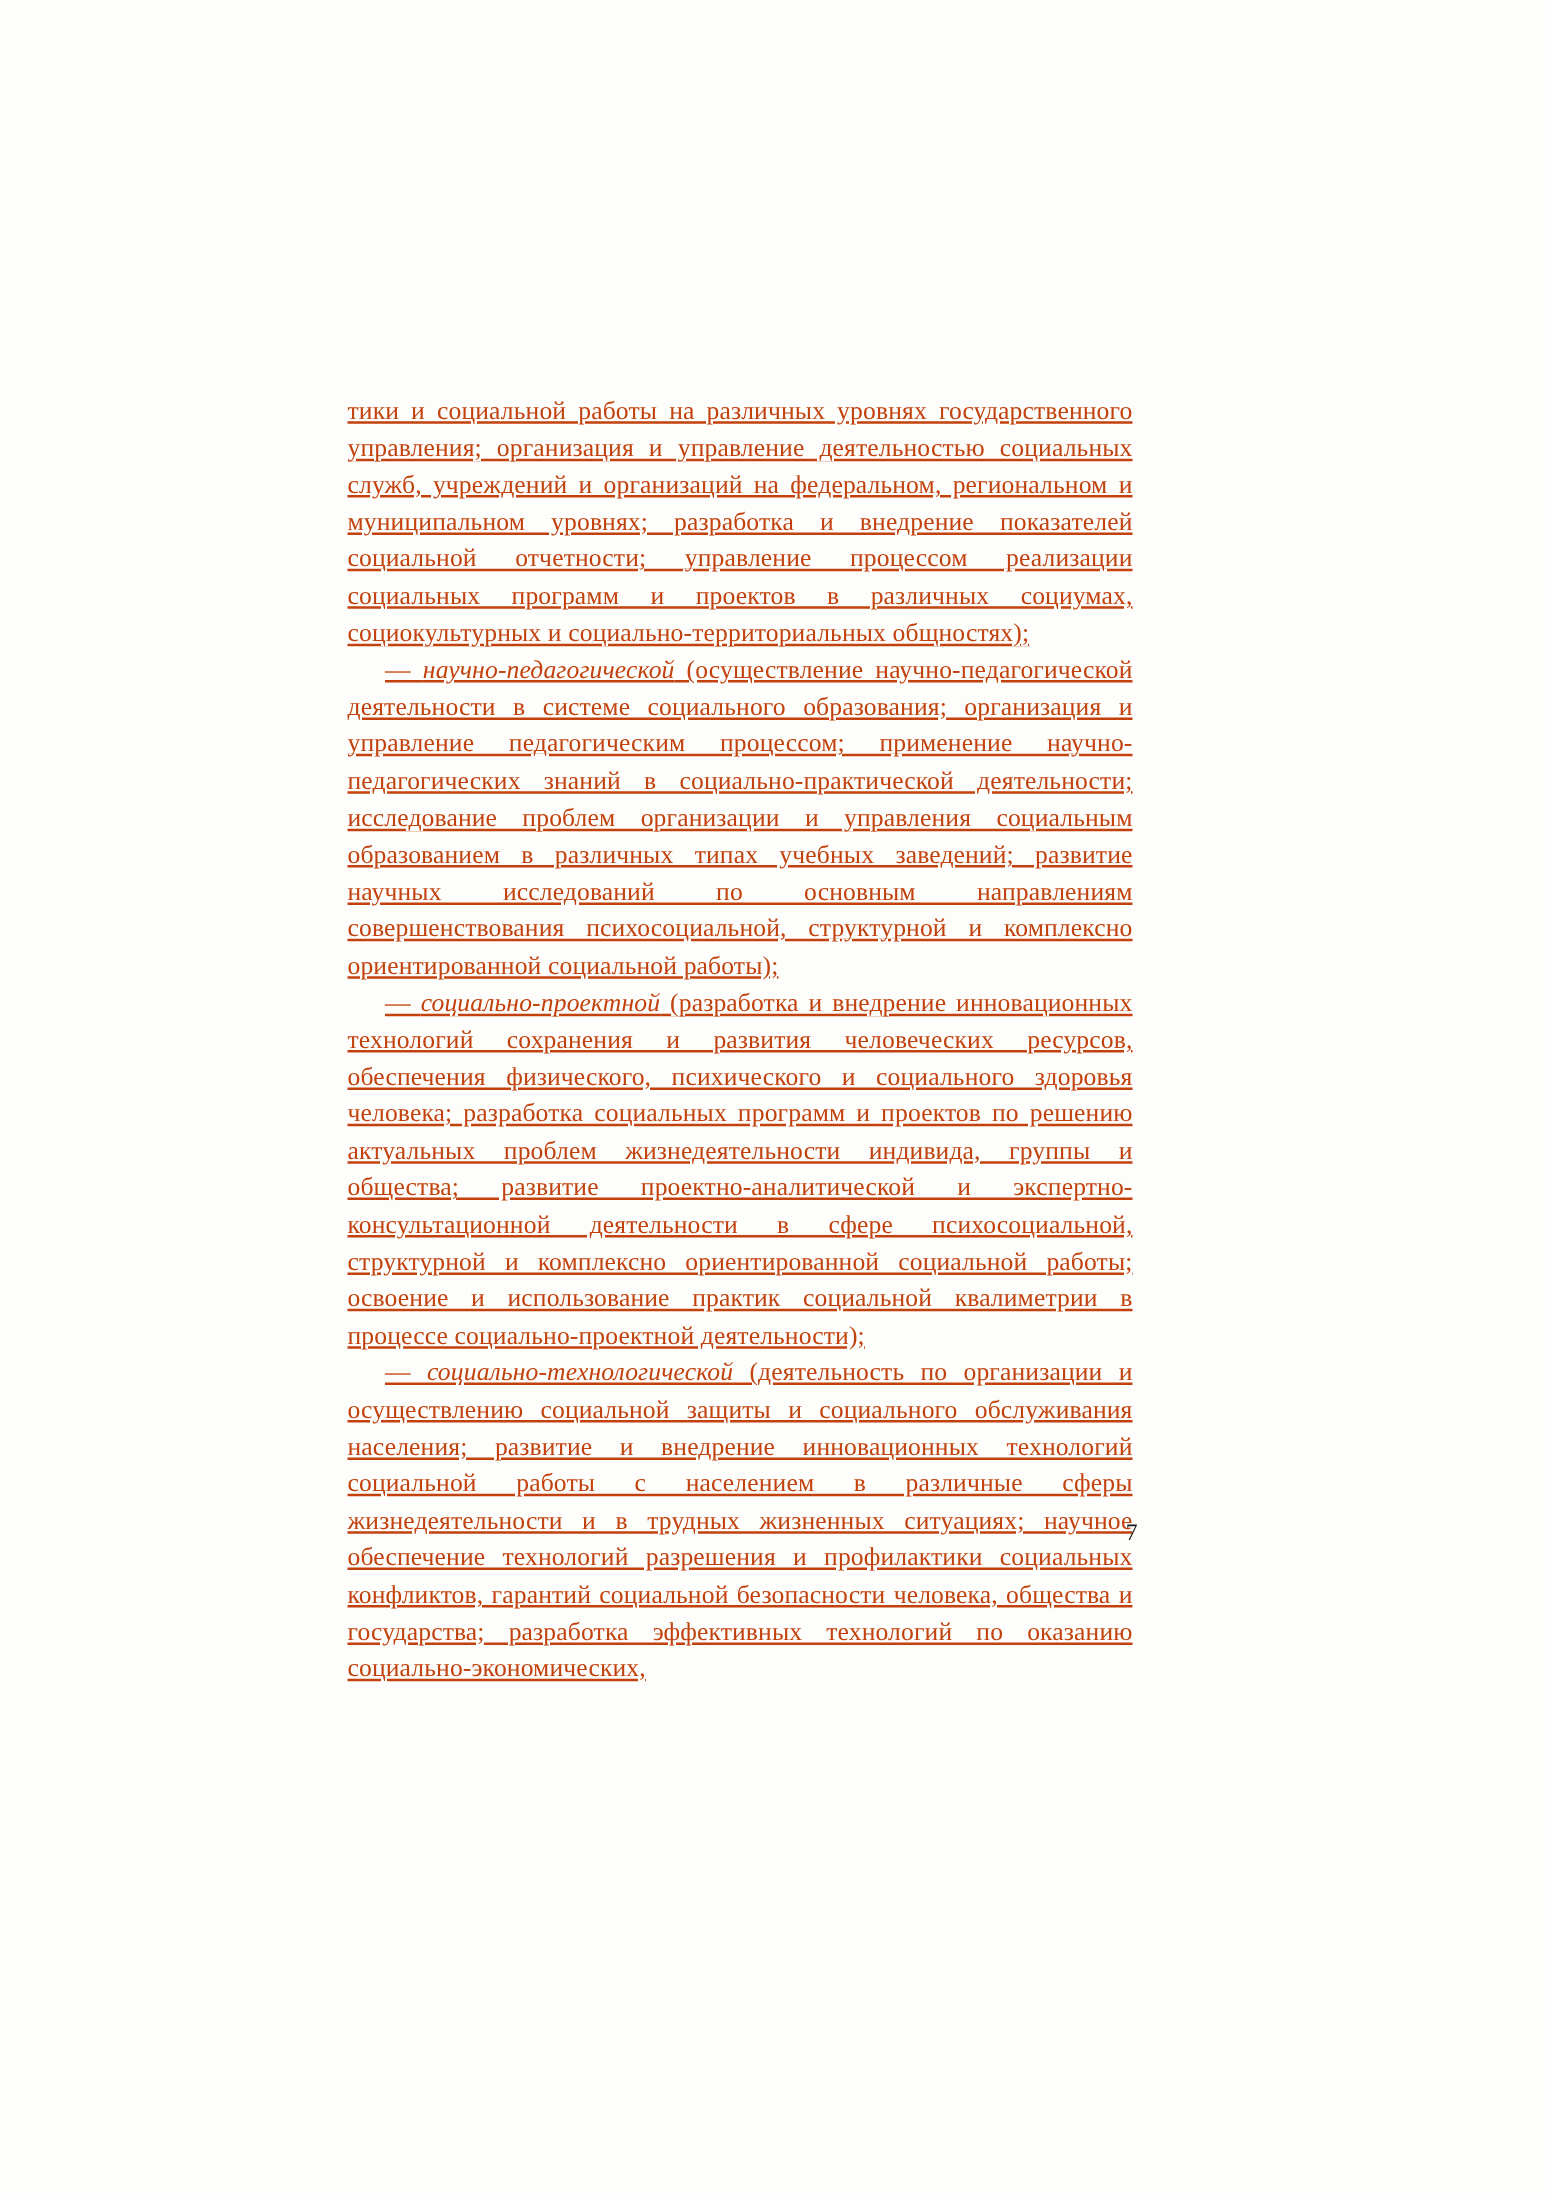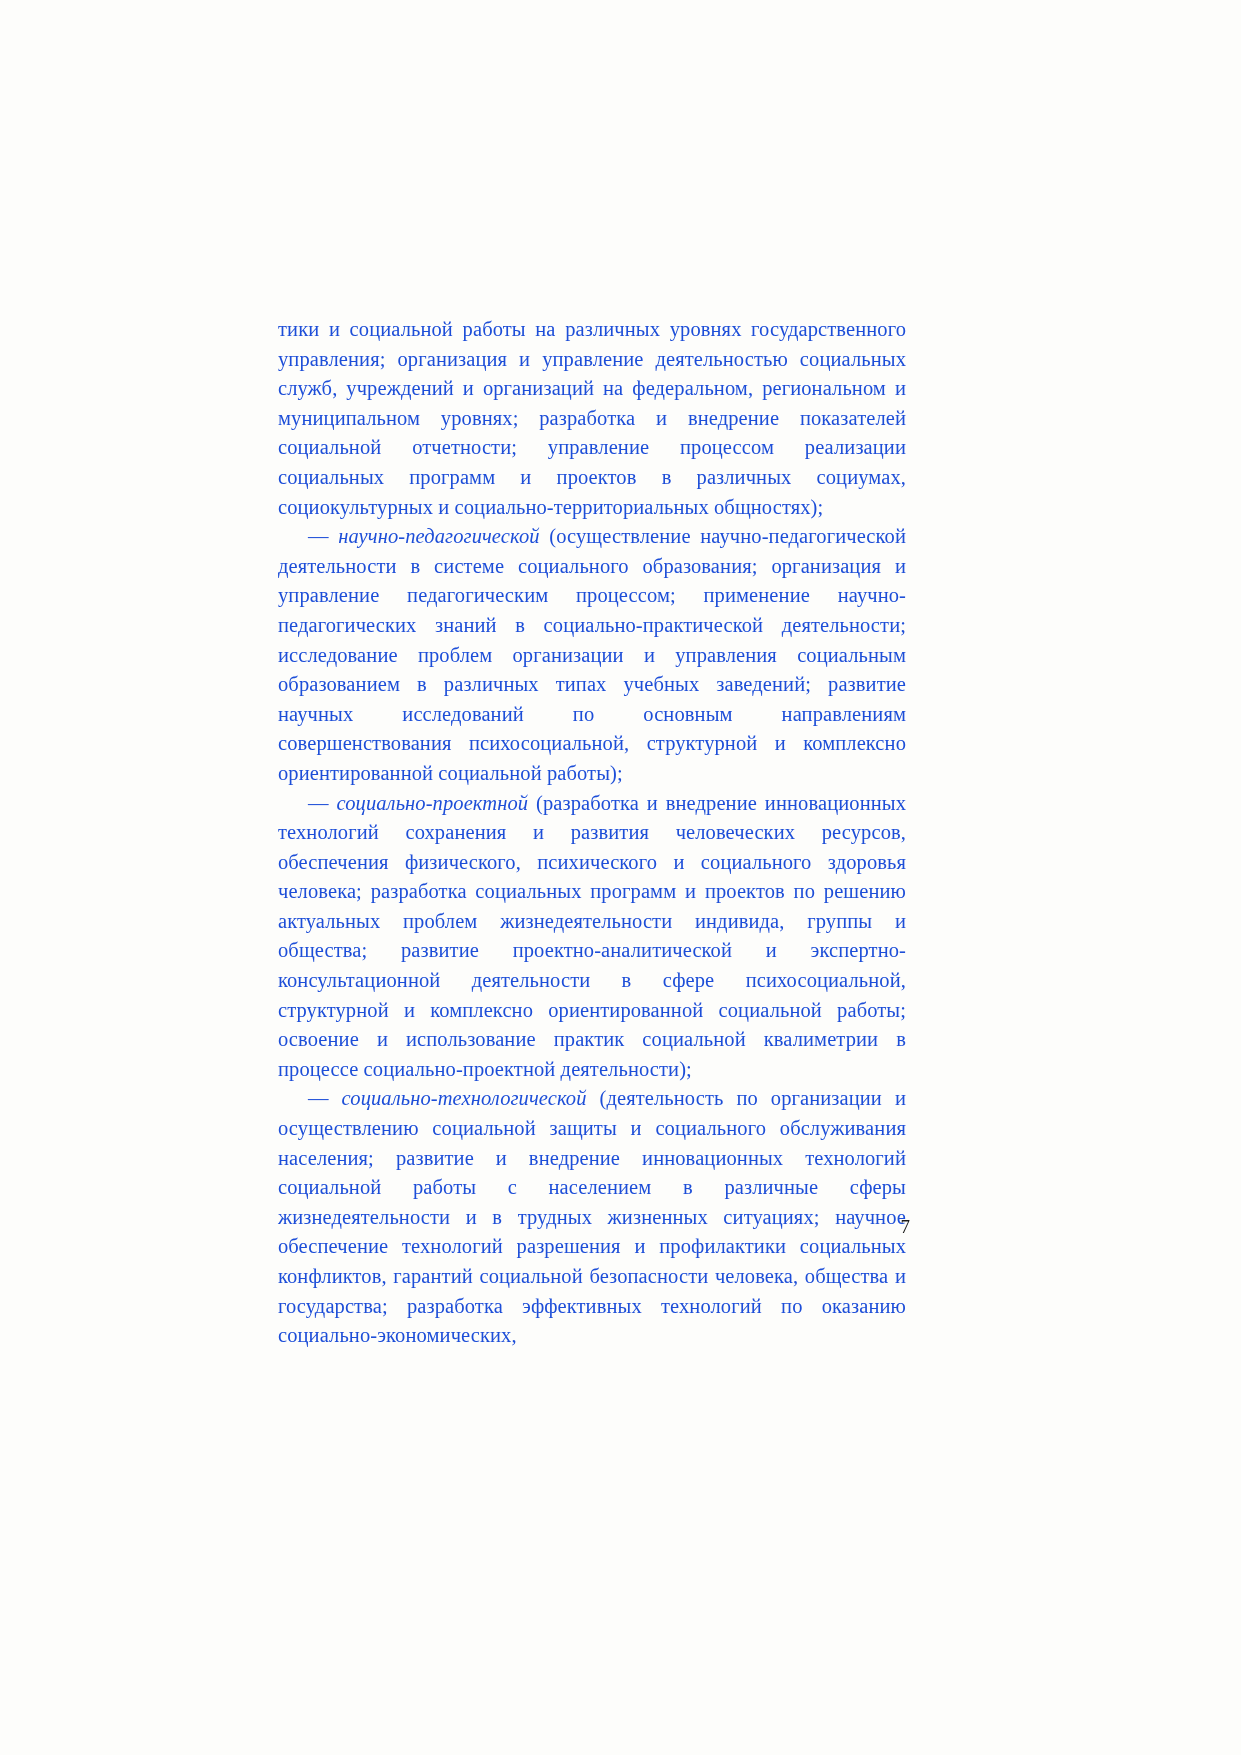--- a/index.html
+++ b/index.html
@@ -16,24 +16,25 @@
     overflow: hidden;
   }
   .text-block {
     position: absolute;
     left: 278px;
     top: 315px;
     width: 628px;
     font-family: "Liberation Serif", serif;
     font-size: 20.5px;
     line-height: 29.6px;
-    color: #1d4ed8;
+    color: #c2410c;
     text-align: justify;
     text-justify: inter-word;
     letter-spacing: 0.1px;
+    text-decoration: underline;
   }
   .para {
     margin: 0;
     text-indent: 0;
   }
   .para.indent {
     text-indent: 30px;
   }
   em {
     font-style: italic;

